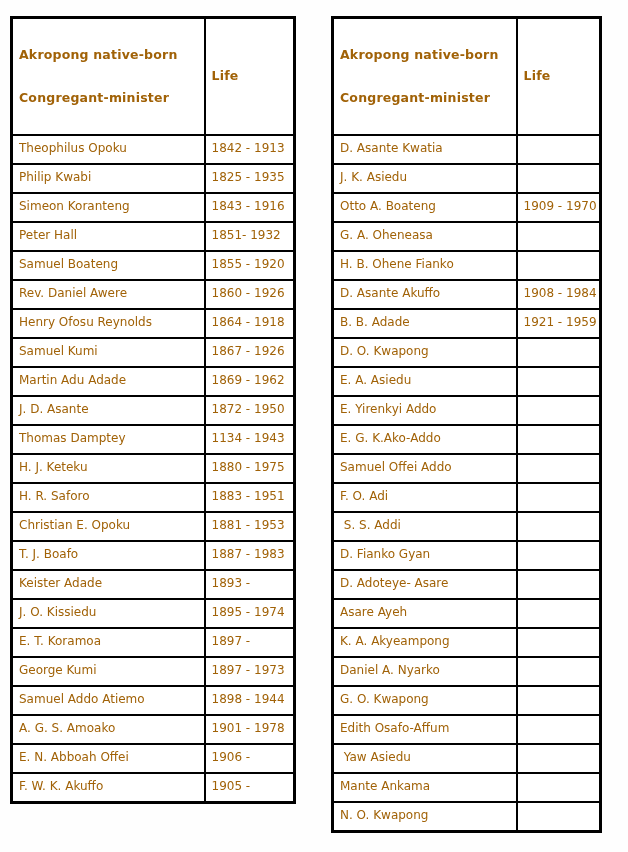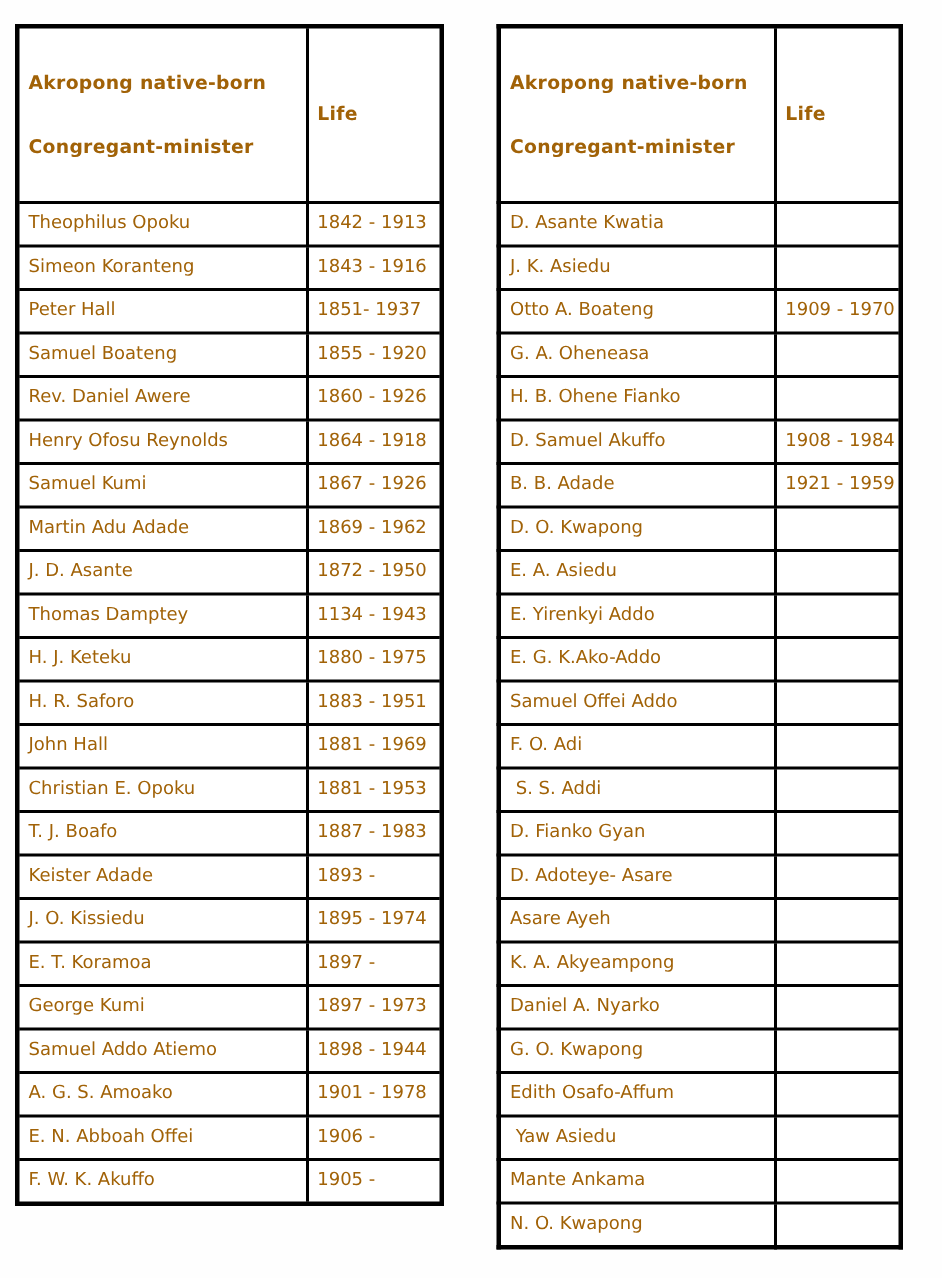--- a/index.html
+++ b/index.html
@@ -72,26 +72,30 @@
         </th>
         <th>Life</th>
       </tr>
     </thead>
     <tbody>
         <tr>
     <td>Theophilus Opoku</td>
     <td>1842 - 1913</td>
   </tr>
         <tr>
+    <td>Philip Kwabi</td>
+    <td>1825 - 1935</td>
+  </tr>
+        <tr>
     <td>Simeon Koranteng</td>
     <td>1843 - 1916</td>
   </tr>
         <tr>
     <td>Peter Hall</td>
-    <td>1851- 1937</td>
+    <td>1851- 1932</td>
   </tr>
         <tr>
     <td>Samuel Boateng</td>
     <td>1855 - 1920</td>
   </tr>
         <tr>
     <td>Rev. Daniel Awere</td>
     <td>1860 - 1926</td>
   </tr>
         <tr>
@@ -114,24 +118,20 @@
     <td>Thomas Damptey</td>
     <td>1134 - 1943</td>
   </tr>
         <tr>
     <td>H. J. Keteku</td>
     <td>1880 - 1975</td>
   </tr>
         <tr>
     <td>H. R. Saforo</td>
     <td>1883 - 1951</td>
-  </tr>
-        <tr>
-    <td>John Hall</td>
-    <td>1881 - 1969</td>
   </tr>
         <tr>
     <td>Christian E. Opoku</td>
     <td>1881 - 1953</td>
   </tr>
         <tr>
     <td>T. J. Boafo</td>
     <td>1887 - 1983</td>
   </tr>
         <tr>
@@ -198,21 +198,21 @@
   </tr>
         <tr>
     <td>G. A. Oheneasa</td>
     <td></td>
   </tr>
         <tr>
     <td>H. B. Ohene Fianko</td>
     <td></td>
   </tr>
         <tr>
-    <td>D. Samuel Akuffo</td>
+    <td>D. Asante Akuffo</td>
     <td>1908 - 1984</td>
   </tr>
         <tr>
     <td>B. B. Adade</td>
     <td>1921 - 1959</td>
   </tr>
         <tr>
     <td>D. O. Kwapong</td>
     <td></td>
   </tr>

